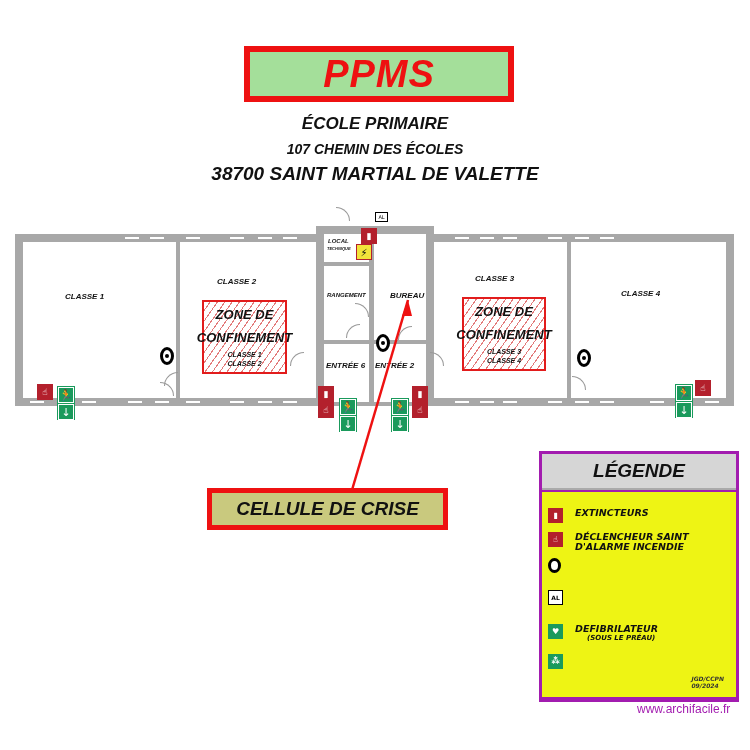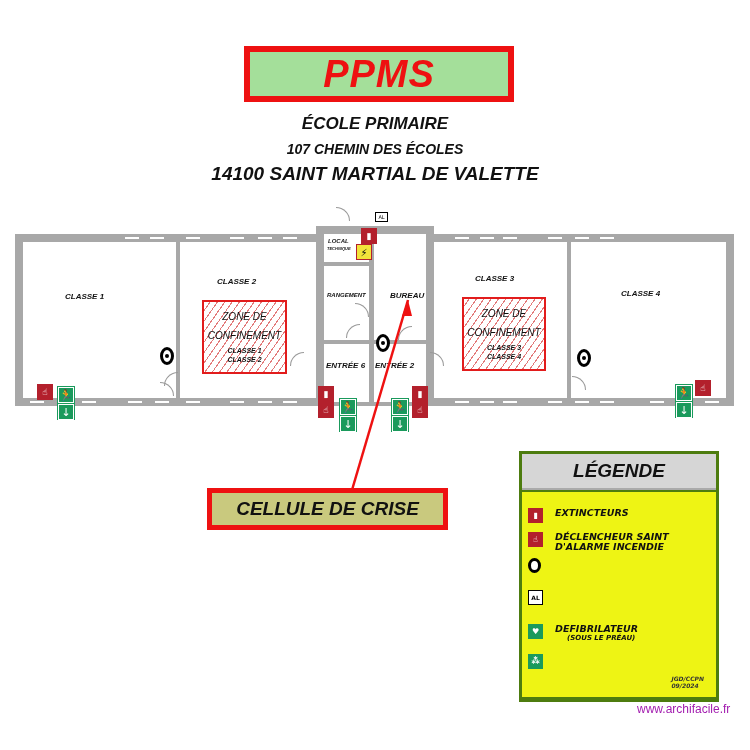--- a/index.html
+++ b/index.html
@@ -8,50 +8,50 @@
   .abs { position: absolute; }
   .title-box { left: 244px; top: 46px; width: 270px; height: 56px; border: 6px solid #ee1111; background: #a4df9a; display: flex; align-items: center; justify-content: center; }
   .title-box span { font-family: "Liberation Sans", sans-serif; font-weight: bold; font-style: italic; font-size: 38px; color: #ee1111; letter-spacing: 1px; }
   .hdr { width: 750px; text-align: center; font-family: "Liberation Sans", sans-serif; font-weight: bold; font-style: italic; color: #111; }
   .wall { background: #a8a8a8; position: absolute; }
   .win { position: absolute; background: #fff; height: 2px; }
   .room-lbl { position: absolute; font-family: "Liberation Sans", sans-serif; font-weight: bold; font-style: italic; color: #111; white-space: nowrap; }
   .zone { position: absolute; border: 2px solid #e21c1c;
     background: repeating-linear-gradient(-55deg, #ffffff 0px, #ffffff 5px, #e37a7a 5px, #e37a7a 6px);
     display: flex; flex-direction: column; align-items: center; justify-content: center; }
-  .zone .z1 { font-family: "Liberation Sans", sans-serif; font-weight: normal; font-style: italic; font-size: 10px; color: #111; }
+  .zone .z1 { font-family: "Liberation Sans", sans-serif; font-weight: bold; font-style: italic; font-size: 13px; color: #111; }
   .zone .z2 { font-family: "Liberation Sans", sans-serif; font-weight: bold; font-style: italic; font-size: 7px; color: #111; }
   .door { position: absolute; width: 14px; height: 14px; border-top: 1px solid #999; border-left: 1px solid #999; border-top-left-radius: 14px; }
   .ext { position: absolute; width: 16px; height: 16px; background: #b3202c; color: #fff; font-size: 9px; display: flex; align-items: center; justify-content: center; font-weight: bold; }
   .exit { position: absolute; width: 18px; height: 34px; background: #1a9a5c; }
   .exit .top, .exit .bot { height: 16px; margin: 1px; color: #fff; font-size: 11px; display: flex; align-items: center; justify-content: center; border: 1px solid #fff; }
   .ppms-trig { position: absolute; width: 14px; height: 18px; border-radius: 50%; border: 3px solid #000; background: #fff; }
   .ppms-trig::after { content: ""; position: absolute; left: 2px; top: 4px; width: 4px; height: 4px; background: #000; border-radius: 50%; }
   .crise { left: 207px; top: 488px; width: 241px; height: 42px; border: 5px solid #ee1111; background: #c9c97e; display: flex; align-items: center; justify-content: center; }
   .crise span { font-family: "Liberation Sans", sans-serif; font-weight: bold; font-style: italic; font-size: 19px; color: #111; }
-  .legend { left: 519px; top: 451px; width: 200px; height: 251px; background: #4d7c0f; padding: 3px; }
+  .legend { left: 539px; top: 451px; width: 200px; height: 251px; background: #a21caf; padding: 3px; }
   .legend .lhead { height: 36px; background: #d6d6d6; display: flex; align-items: center; justify-content: center; border-bottom: 2px solid #aaa; }
   .legend .lhead span { font-family: "Liberation Sans", sans-serif; font-weight: bold; font-style: italic; font-size: 19px; color: #111; }
   .legend .lbody { background: #eef414; height: 205px; position: relative; margin-top: 2px; }
   .li { position: absolute; left: 6px; display: flex; align-items: flex-start; }
   .li .ic { width: 15px; height: 15px; margin-right: 12px; flex-shrink: 0; display: flex; align-items: center; justify-content: center; font-size: 8px; color: #fff; font-weight: bold; }
   .li .tx { font-family: "DejaVu Sans", sans-serif; font-weight: bold; font-style: italic; font-size: 9.5px; line-height: 10px; color: #111; }
   .li .sub { font-family: "DejaVu Sans", sans-serif; font-weight: bold; font-style: italic; font-size: 7px; color: #111; margin-left: 12px; }
   .credit { position: absolute; right: 12px; bottom: 8px; font-family: "DejaVu Sans", sans-serif; font-weight: bold; font-style: italic; font-size: 6px; line-height: 7px; color: #333; text-align: left; }
   .watermark { left: 637px; top: 702px; font-family: "Liberation Sans", sans-serif; font-size: 12px; color: #a21caf; }
 </style>
 </head>
 <body>
 
 <div class="abs title-box">
   <span>PPMS</span>
 </div>
 <div class="abs hdr" style="top:114px;font-size:17px;">ÉCOLE PRIMAIRE</div>
 <div class="abs hdr" style="top:141px;font-size:14px;">107 CHEMIN DES ÉCOLES</div>
-<div class="abs hdr" style="top:163px;font-size:19px;">14100 SAINT MARTIAL DE VALETTE</div>
+<div class="abs hdr" style="top:163px;font-size:19px;">38700 SAINT MARTIAL DE VALETTE</div>
 
 <div class="abs" style="left:0;top:0;width:750px;height:440px;">
 
   <div class="wall" style="left:15px;top:234px;width:303px;height:8px;"></div>
   <div class="wall" style="left:15px;top:398px;width:303px;height:8px;"></div>
   <div class="wall" style="left:15px;top:234px;width:8px;height:172px;"></div>
   <div class="wall" style="left:176px;top:242px;width:4px;height:156px;"></div>
 
   <div class="wall" style="left:316px;top:226px;width:118px;height:8px;"></div>
   <div class="wall" style="left:316px;top:226px;width:8px;height:180px;"></div>

